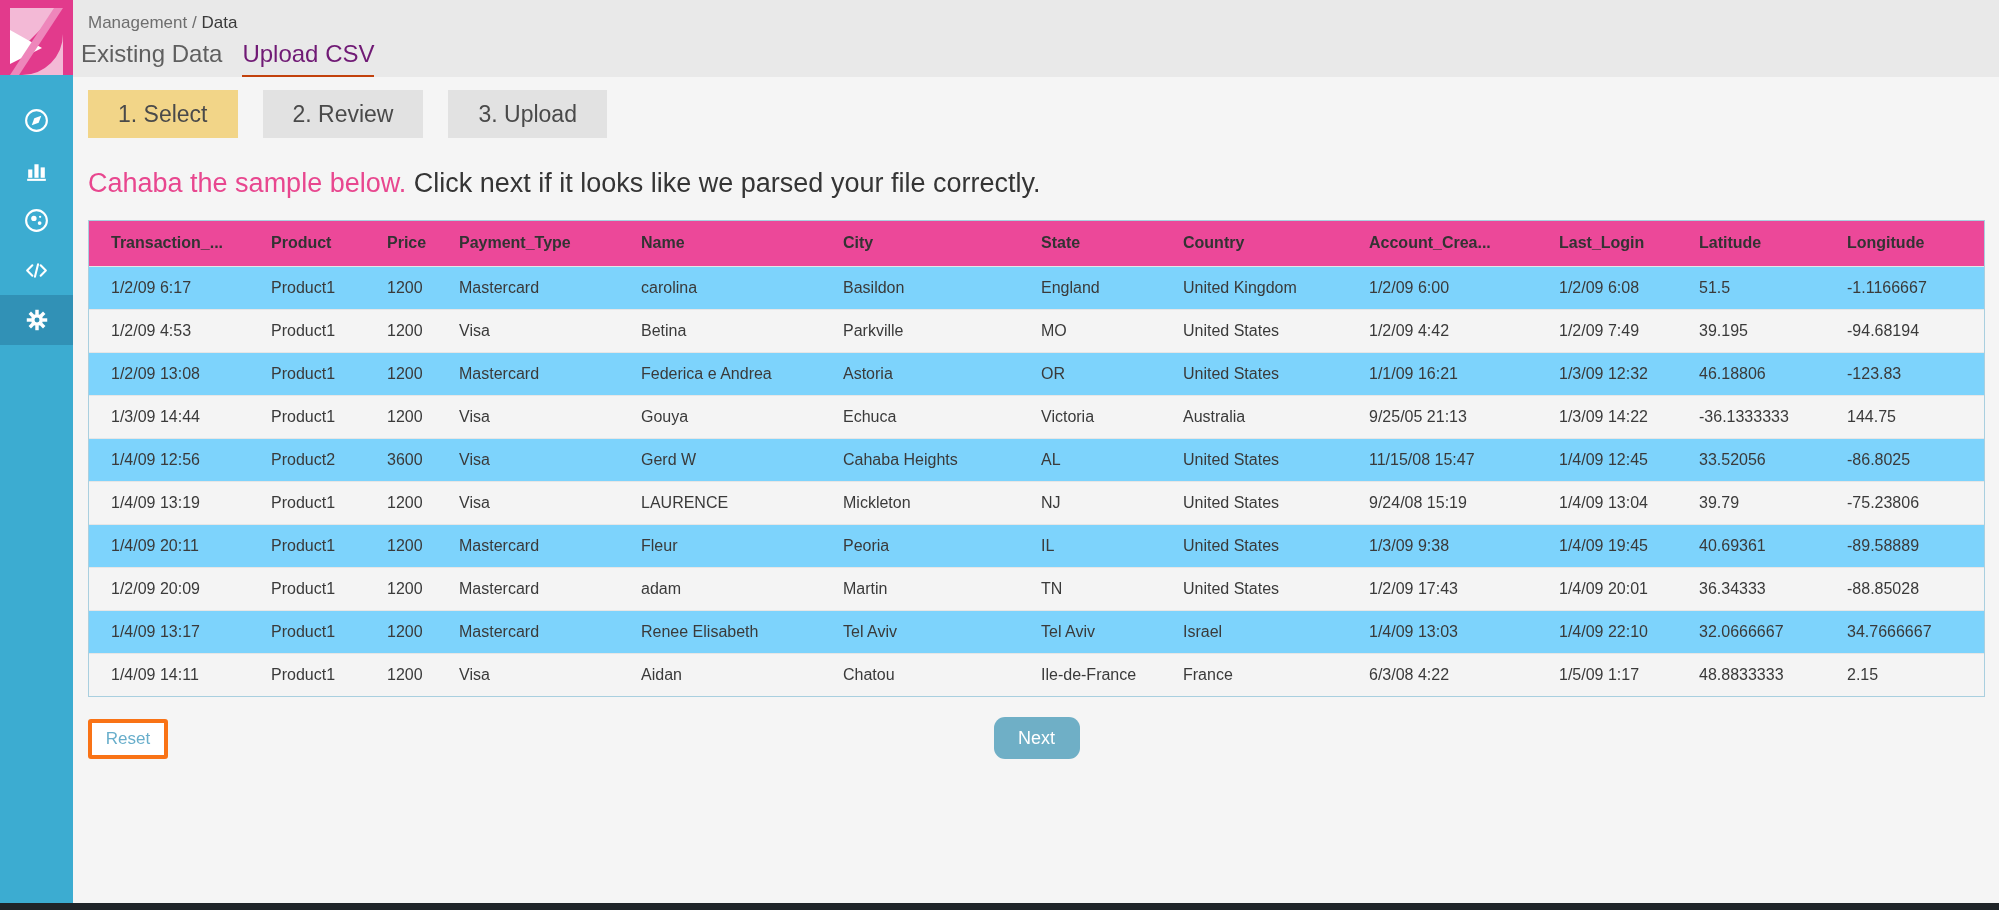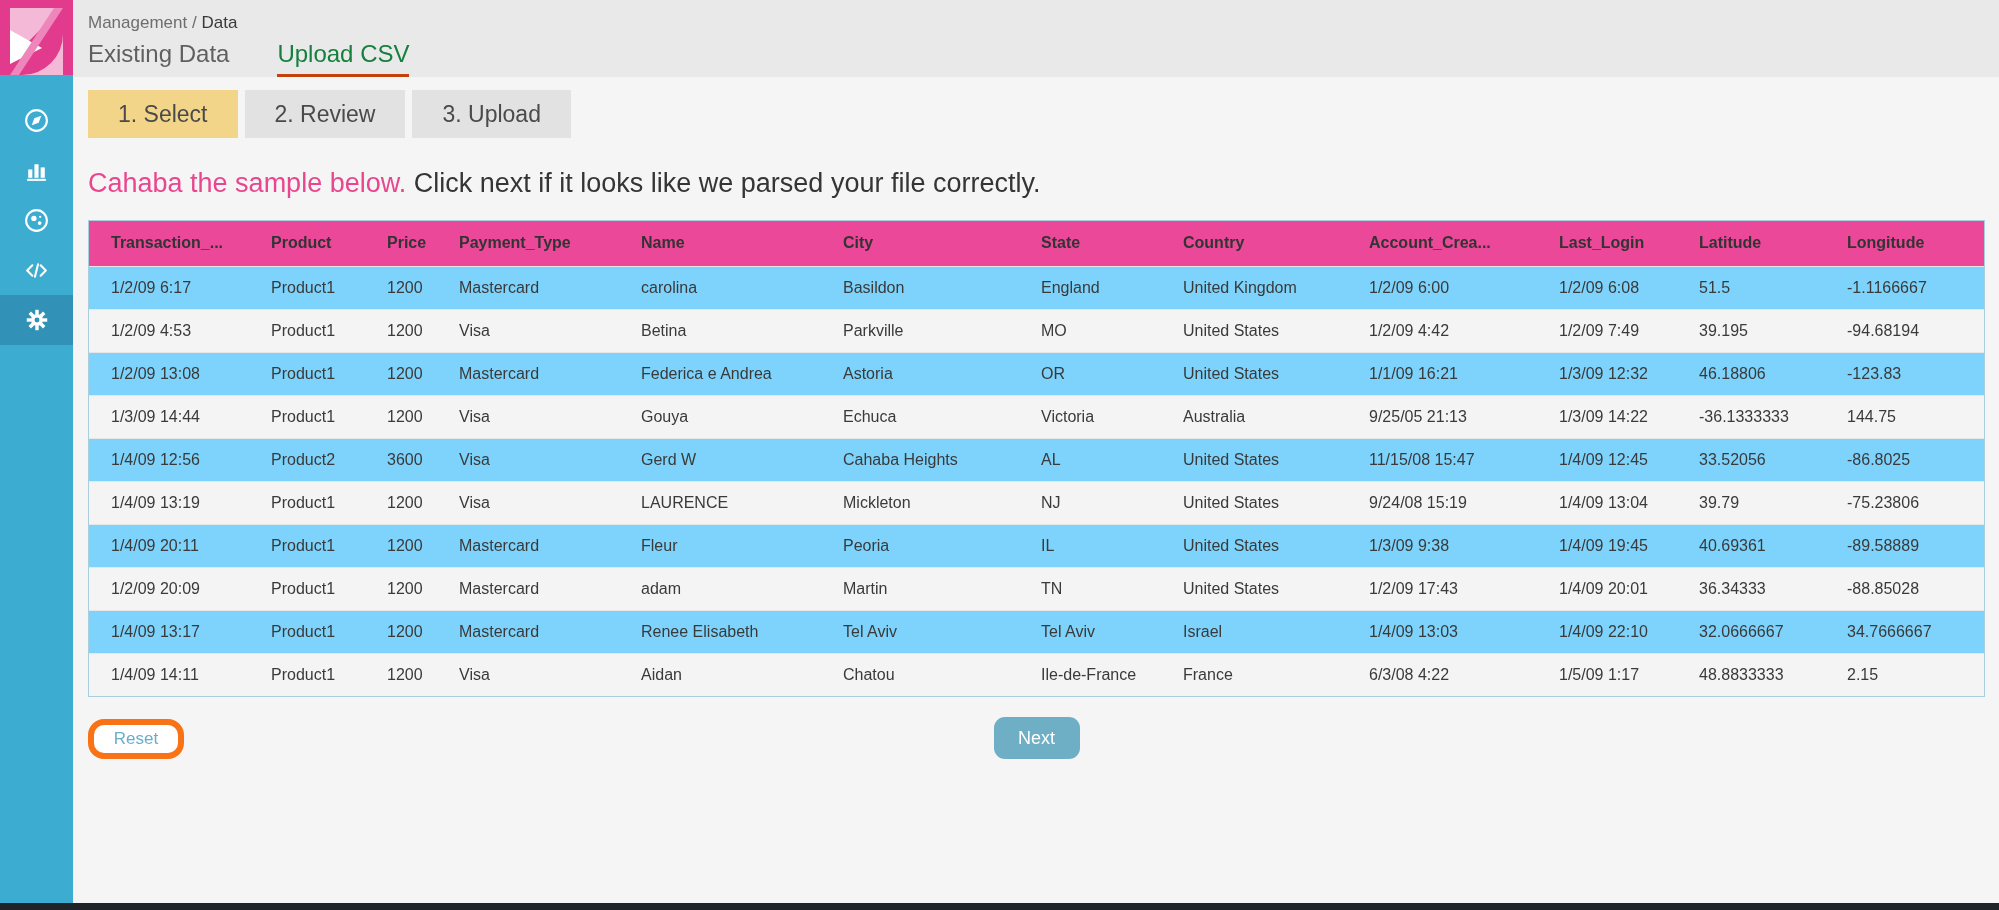--- a/index.html
+++ b/index.html
@@ -14,28 +14,28 @@
   .logo { width:73px; height:75px; display:block; cursor:pointer; }
   .nav { padding-top:20px; }
   .nav-item { width:73px; height:50px; display:flex; align-items:center; justify-content:center; cursor:pointer; }
   .nav-item.active { background:#3191b6; }
 
   
   .header { position:absolute; left:73px; top:0; right:0; height:77px; background:#e9e9e9; }
   .breadcrumb { padding:13px 8px 0 15px; font-size:17px; color:#6e6e6e; }
   .breadcrumb .crumb-link { cursor:pointer; }
   .breadcrumb .crumb-current { color:#3a3a3a; }
-  .tabs { display:flex; gap:48px; padding-left:15px; margin-top:7px; }
+  .tabs { display:flex; gap:20px; padding-left:8px; margin-top:7px; }
   .tab { font-size:24px; color:#5f5f5f; padding-bottom:6px; cursor:pointer; border-bottom:3px solid transparent; }
-  .tab.active { color:#15803d; border-bottom:8px solid #c2410c; }
+  .tab.active { color:#701a75; border-bottom:2px solid #c2410c; }
 
   
   .main { position:absolute; left:73px; top:77px; right:0; bottom:7px; background:#f5f5f5; padding:13px 14px 0 15px; }
 
-  .steps { display:flex; gap:7px; }
+  .steps { display:flex; gap:25px; }
   .step { height:48px; line-height:48px; padding:0 30px; font-size:23px; color:#4a4a4a; background:#e2e2e2; cursor:pointer; }
   .step.active { background:#f2d588; }
 
   .instruction { margin-top:30px; font-size:27px; line-height:30px; color:#353535; }
   .instruction .hl { color:#e8478f; }
 
   .controls { margin-top:26px; display:flex; align-items:center; font-size:18px; }
   .lbl { font-weight:bold; color:#353535; }
   .select { margin-left:15px; height:40px; min-width:118px; border:2px solid #abd3e3; border-radius:6px;
             background:#fff; display:flex; align-items:center; justify-content:space-between;
@@ -49,22 +49,22 @@
   .table-wrap { margin-top:22px; border:1px solid #a9cfdf; background:#fdfdfd; }
   table { width:100%; border-collapse:collapse; table-layout:fixed; font-size:16px; color:#3a3a3a; }
   thead th { font-weight:bold; text-align:left; height:45px; padding:0 6px 0 22px; background:#ec4899; color:#333;
              overflow:hidden; white-space:nowrap; }
   tbody td { height:43px; padding:0 6px 0 22px; overflow:hidden; white-space:nowrap; }
   tbody tr { border-top:1px solid #e6e6e6; background:#7dd3fc; }
   tbody tr:nth-child(even) { background:#f4f4f4; }
 
   
   .actions { margin-top:20px; position:relative; height:44px; }
-  .btn-reset { position:absolute; left:0; top:2px; width:96px; height:40px; background:#fff;
-               border:6px solid #f97316; border-radius:16px; color:#68aecb; font-size:17px;
+  .btn-reset { position:absolute; left:0; top:2px; width:80px; height:40px; background:#fff;
+               border:4px solid #f97316; border-radius:3px; color:#68aecb; font-size:17px;
                font-family:"Liberation Sans", sans-serif; cursor:pointer; }
   .btn-next { display:block; margin:0 auto; width:86px; height:42px; background:#6fafc6; border:none;
               border-radius:11px; color:#fff; font-size:18px; font-family:Liberation Sans, sans-serif; cursor:pointer; }
 
   .bottom-bar { position:absolute; left:0; bottom:0; width:100%; height:7px; background:#1f2428; }
 </style>
 </head>
 <body>
 
 <div class="sidebar">

